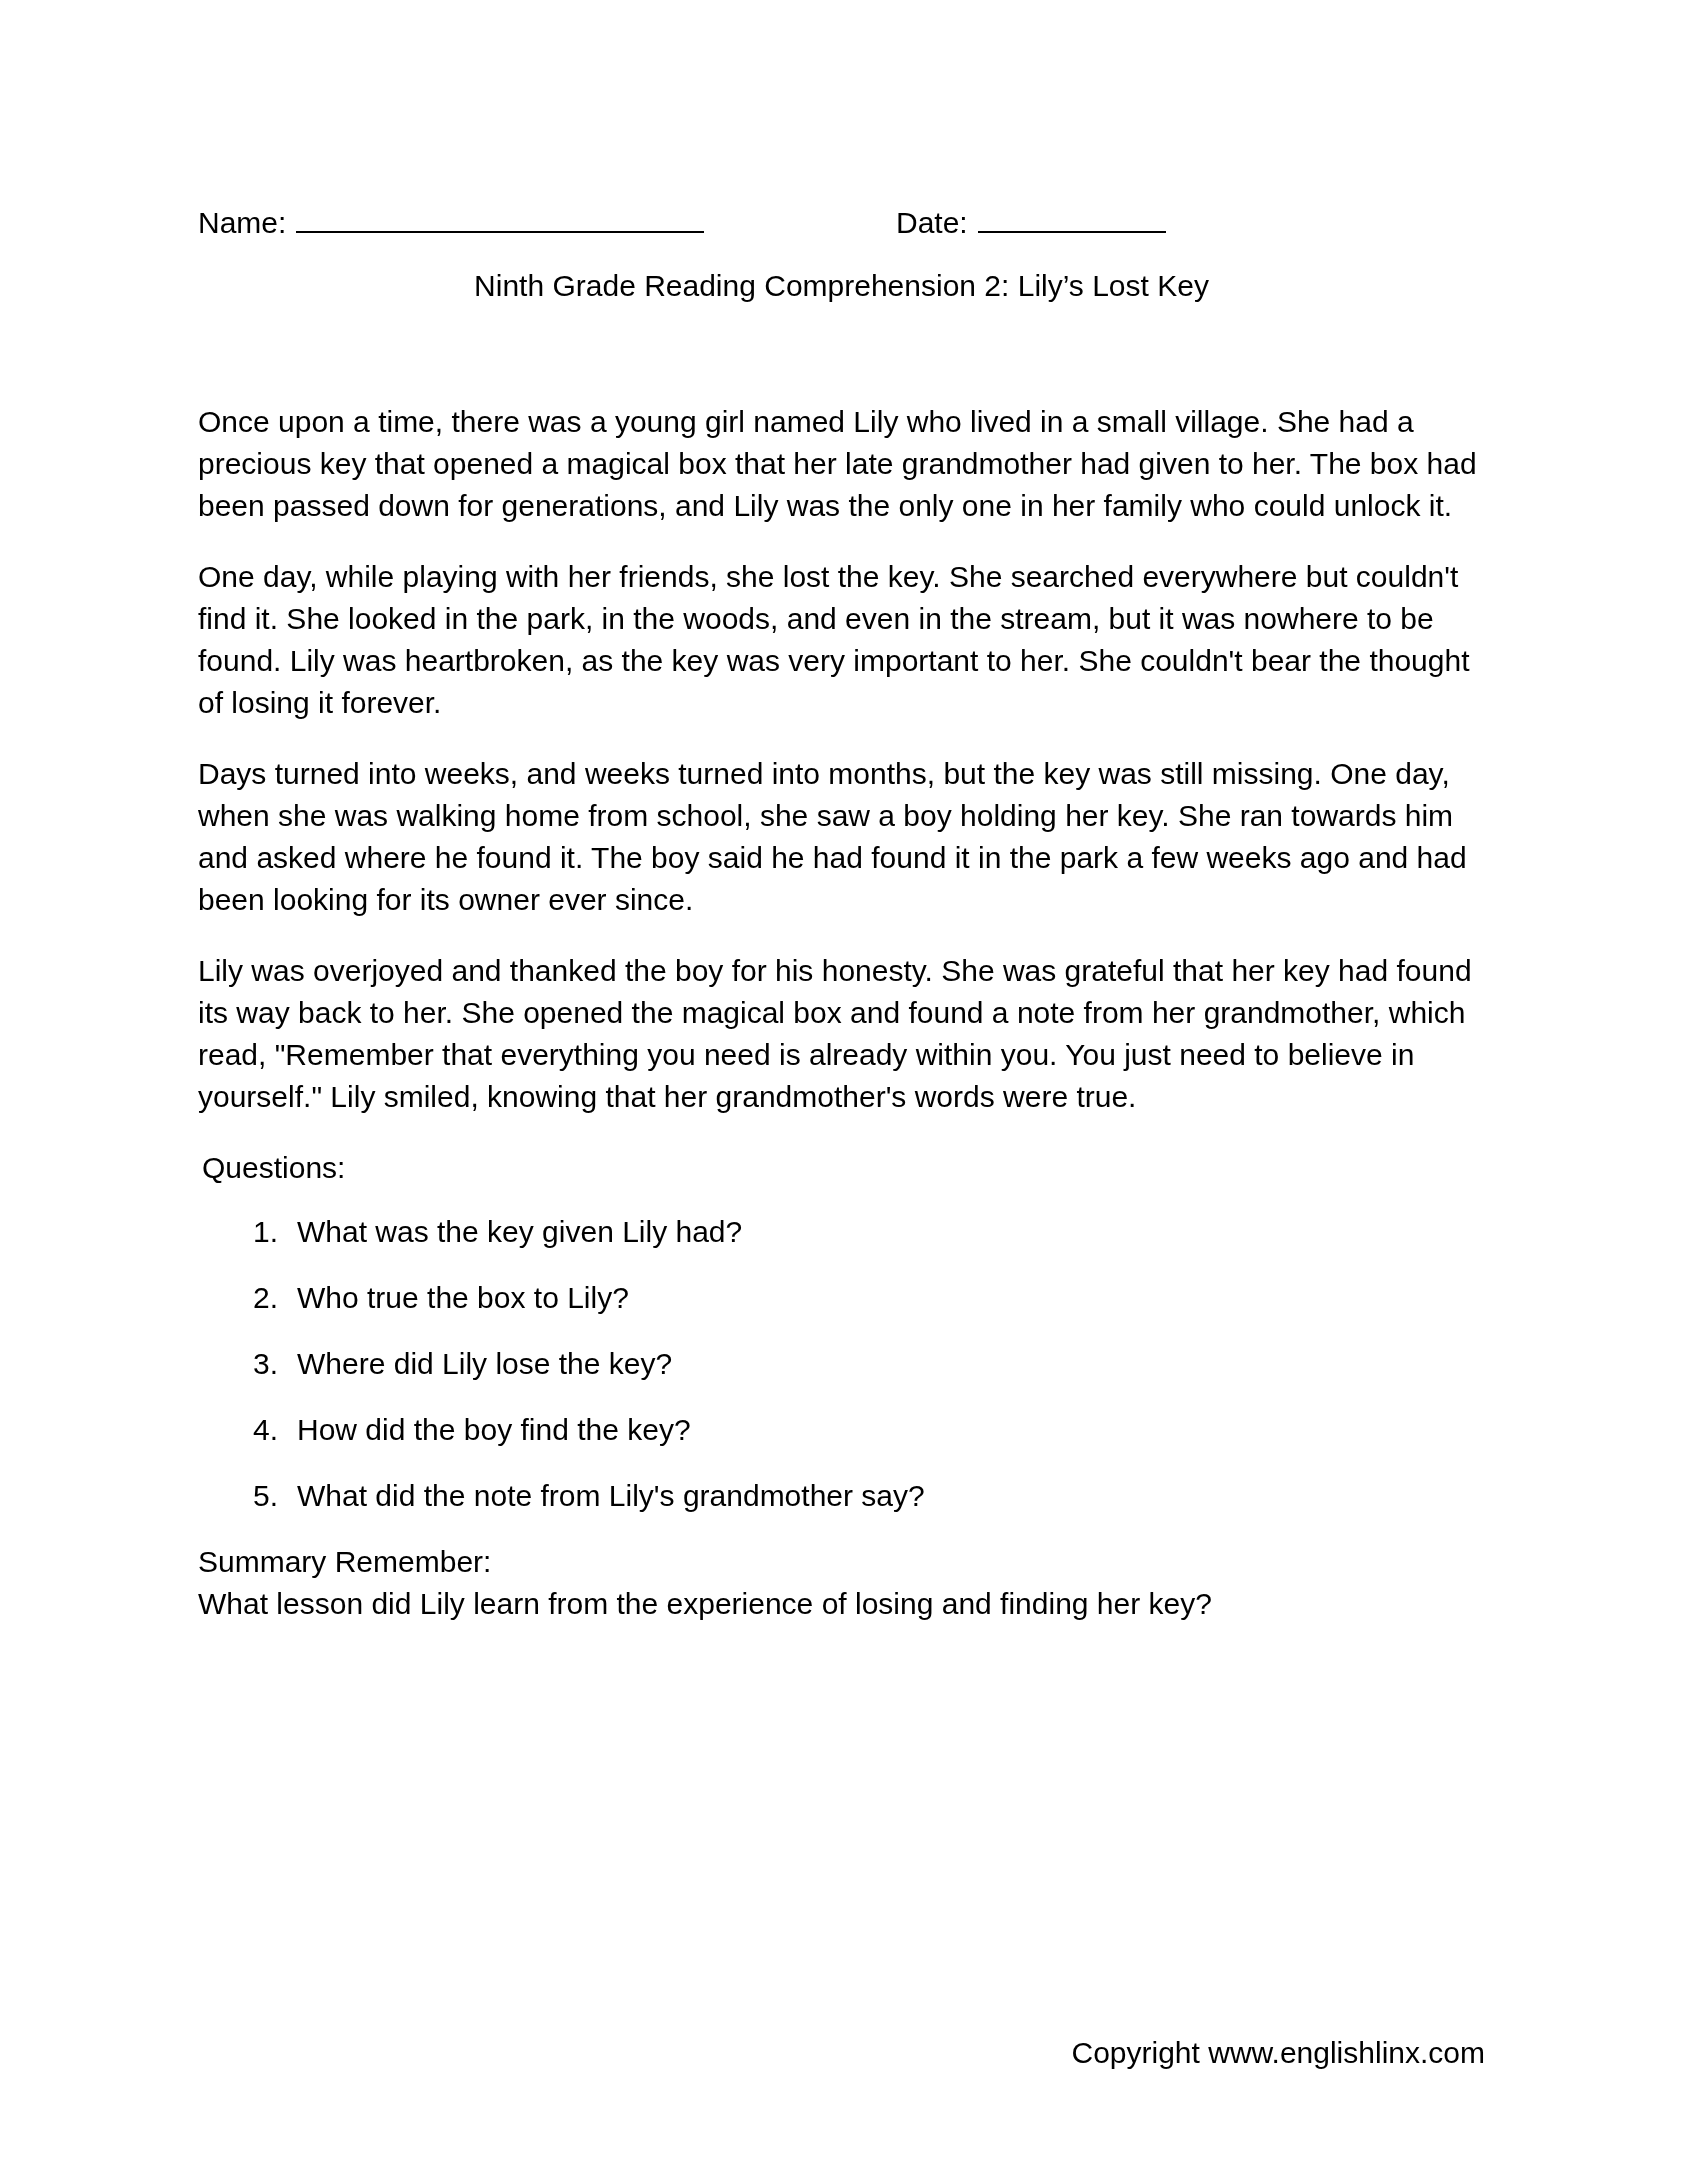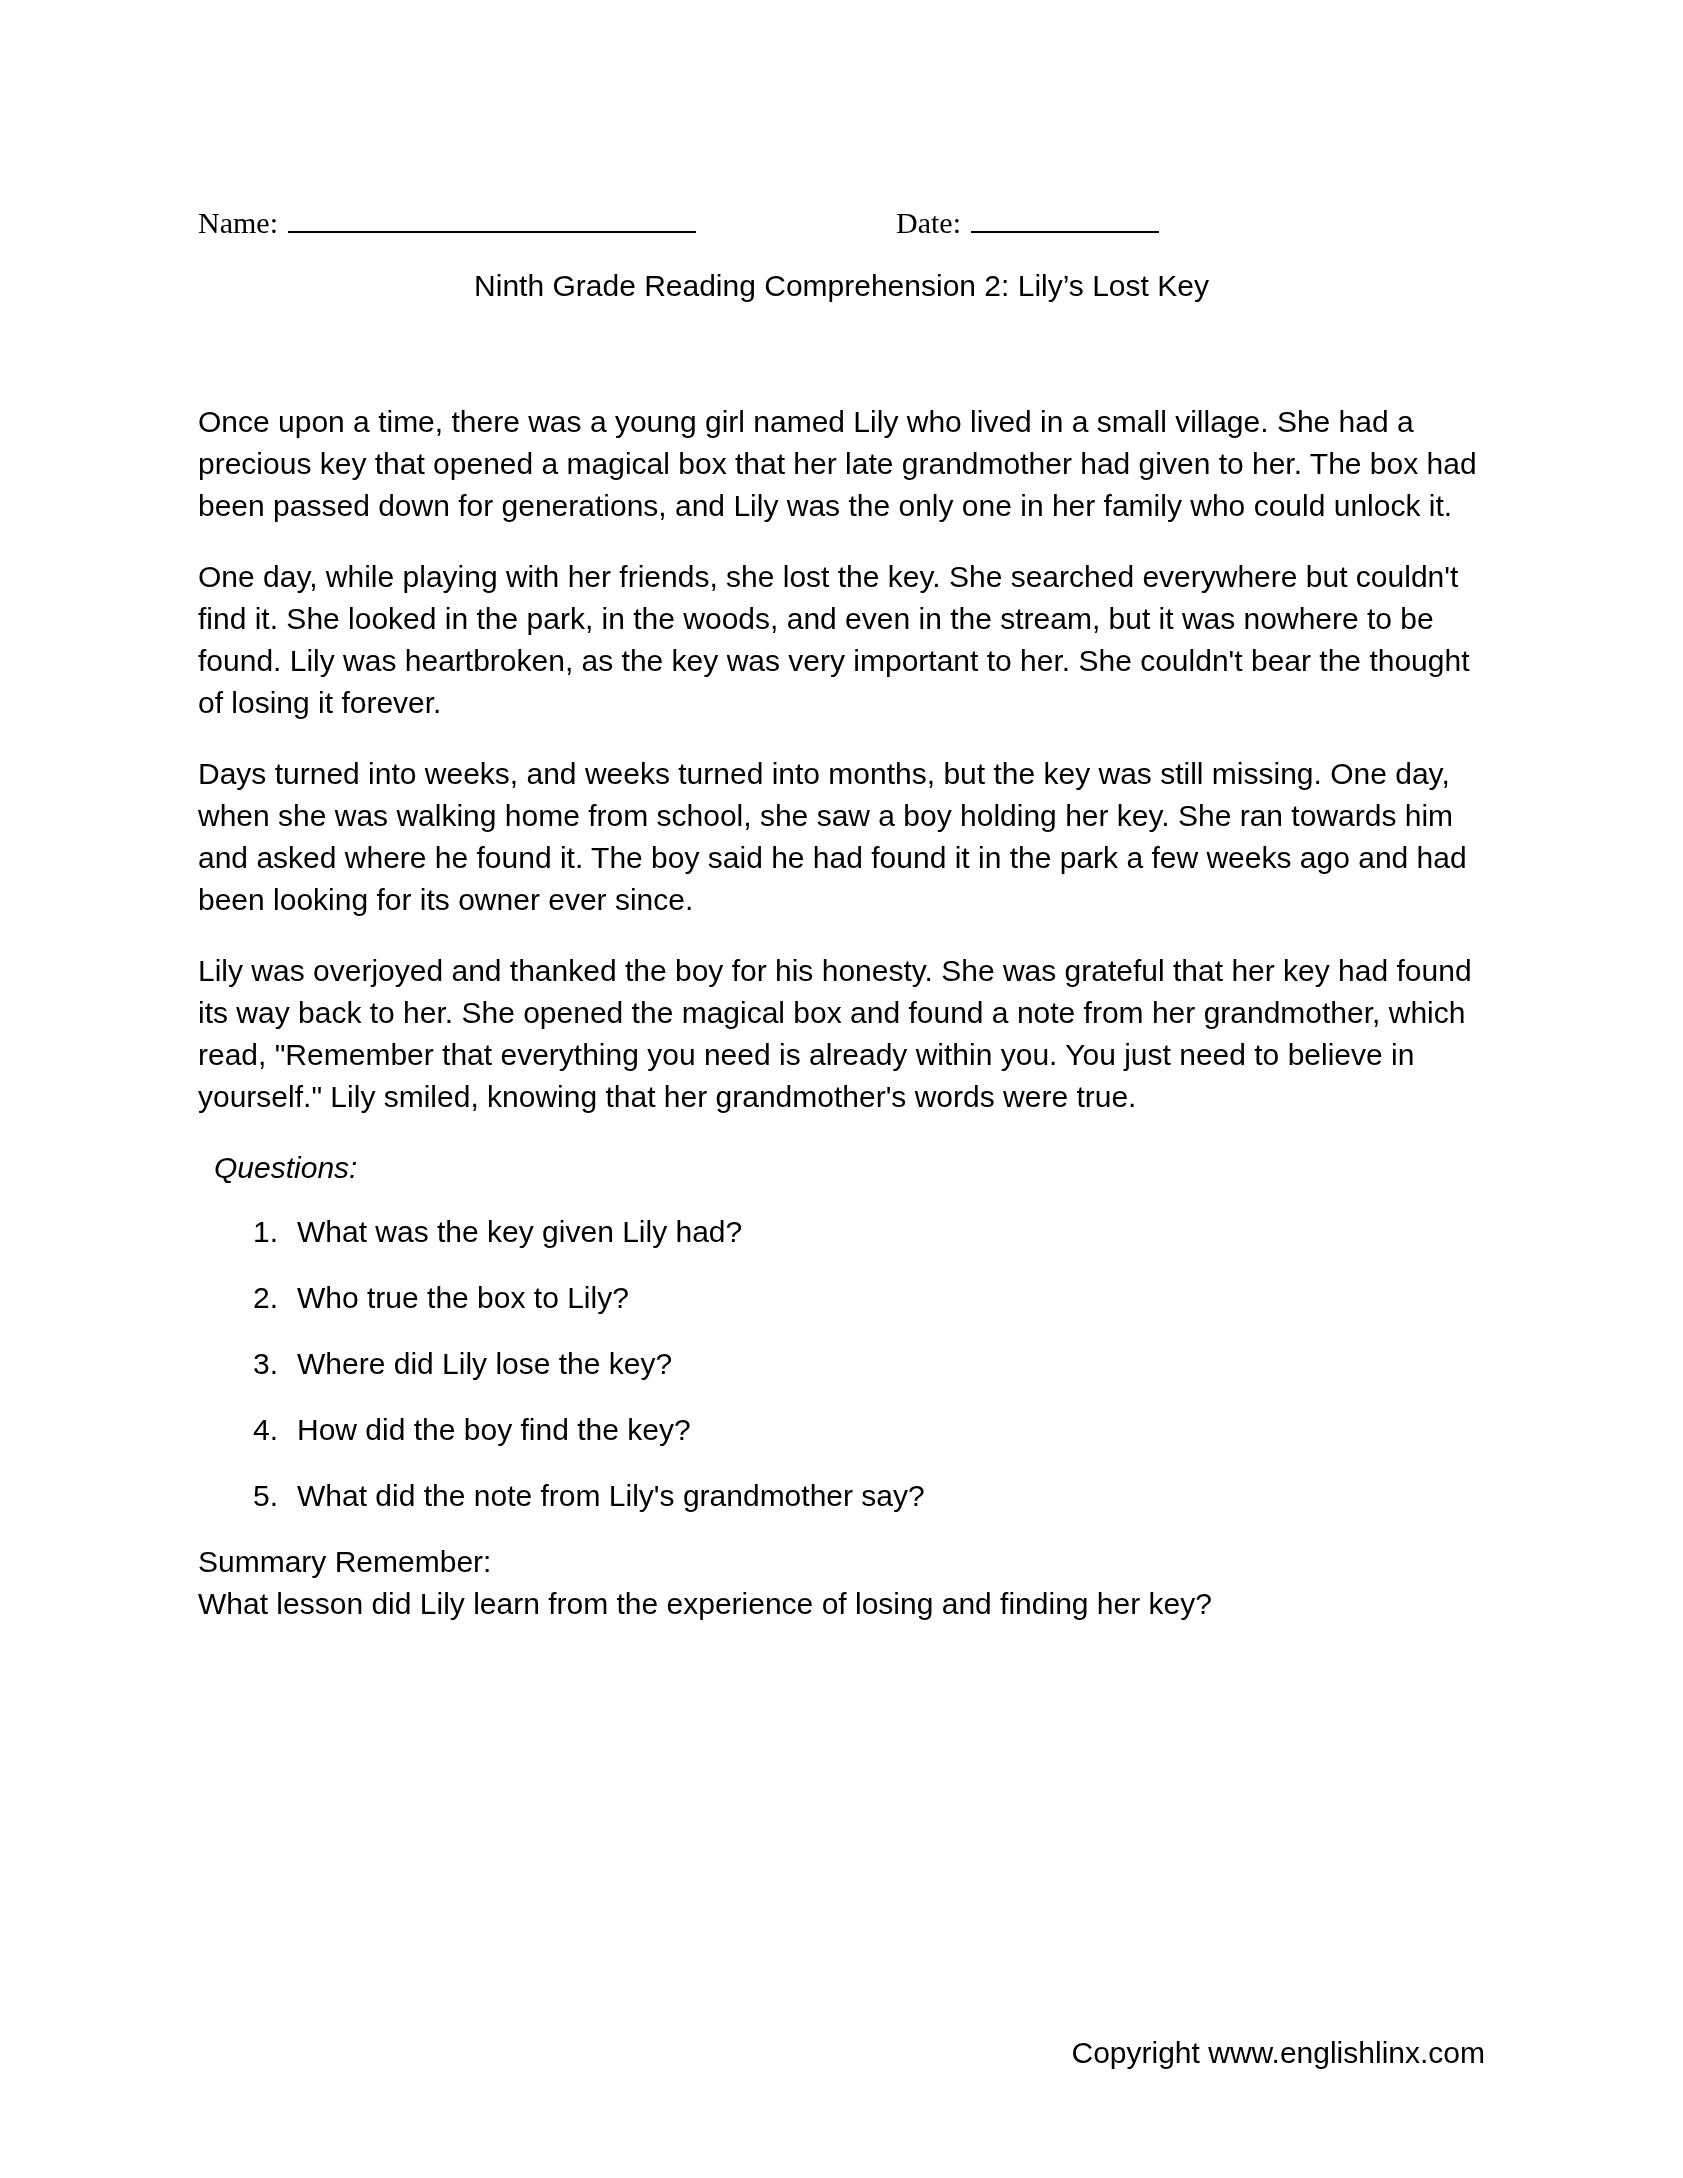--- a/index.html
+++ b/index.html
@@ -16,21 +16,21 @@
   }
   
   .header-row {
     position: absolute;
     top: 201px;
     left: 198px;
     right: 198px;
     height: 46px;
     white-space: nowrap;
   }
-  .label { display: inline-block; font-family: Liberation Serif, serif; }
+  .label { display: inline-block; }
   .blank-line {
     display: inline-block;
     border-bottom: 2px solid #000000;
     height: 32px;
     margin-left: 10px;
     vertical-align: baseline;
   }
   .name-blank { width: 408px; }
   .date-blank { width: 188px; }
   .date-group { position: absolute; left: 698px; top: 0; }
@@ -44,21 +44,21 @@
   }
   
   .content {
     position: absolute;
     top: 401px;
     left: 198px;
     width: 1293px;
     line-height: 42px;
   }
   .content p.para { margin: 0 0 29px 0; }
-  .q-heading { margin: 0 0 0 16px; font-style: italic; }
+  .q-heading { margin: 0 0 0 4px; }
   .q-list { margin: 22px 0 0 0; list-style: none; }
   .q-item { display: flex; margin-bottom: 24px; line-height: 42px; }
   .q-num { width: 44px; flex: 0 0 44px; margin-left: 55px; }
   .q-text { flex: 1; }
   .summary-heading { margin-top: 1px; }
   .summary-question { }
   
   .footer {
     position: absolute;
     top: 2032px;

